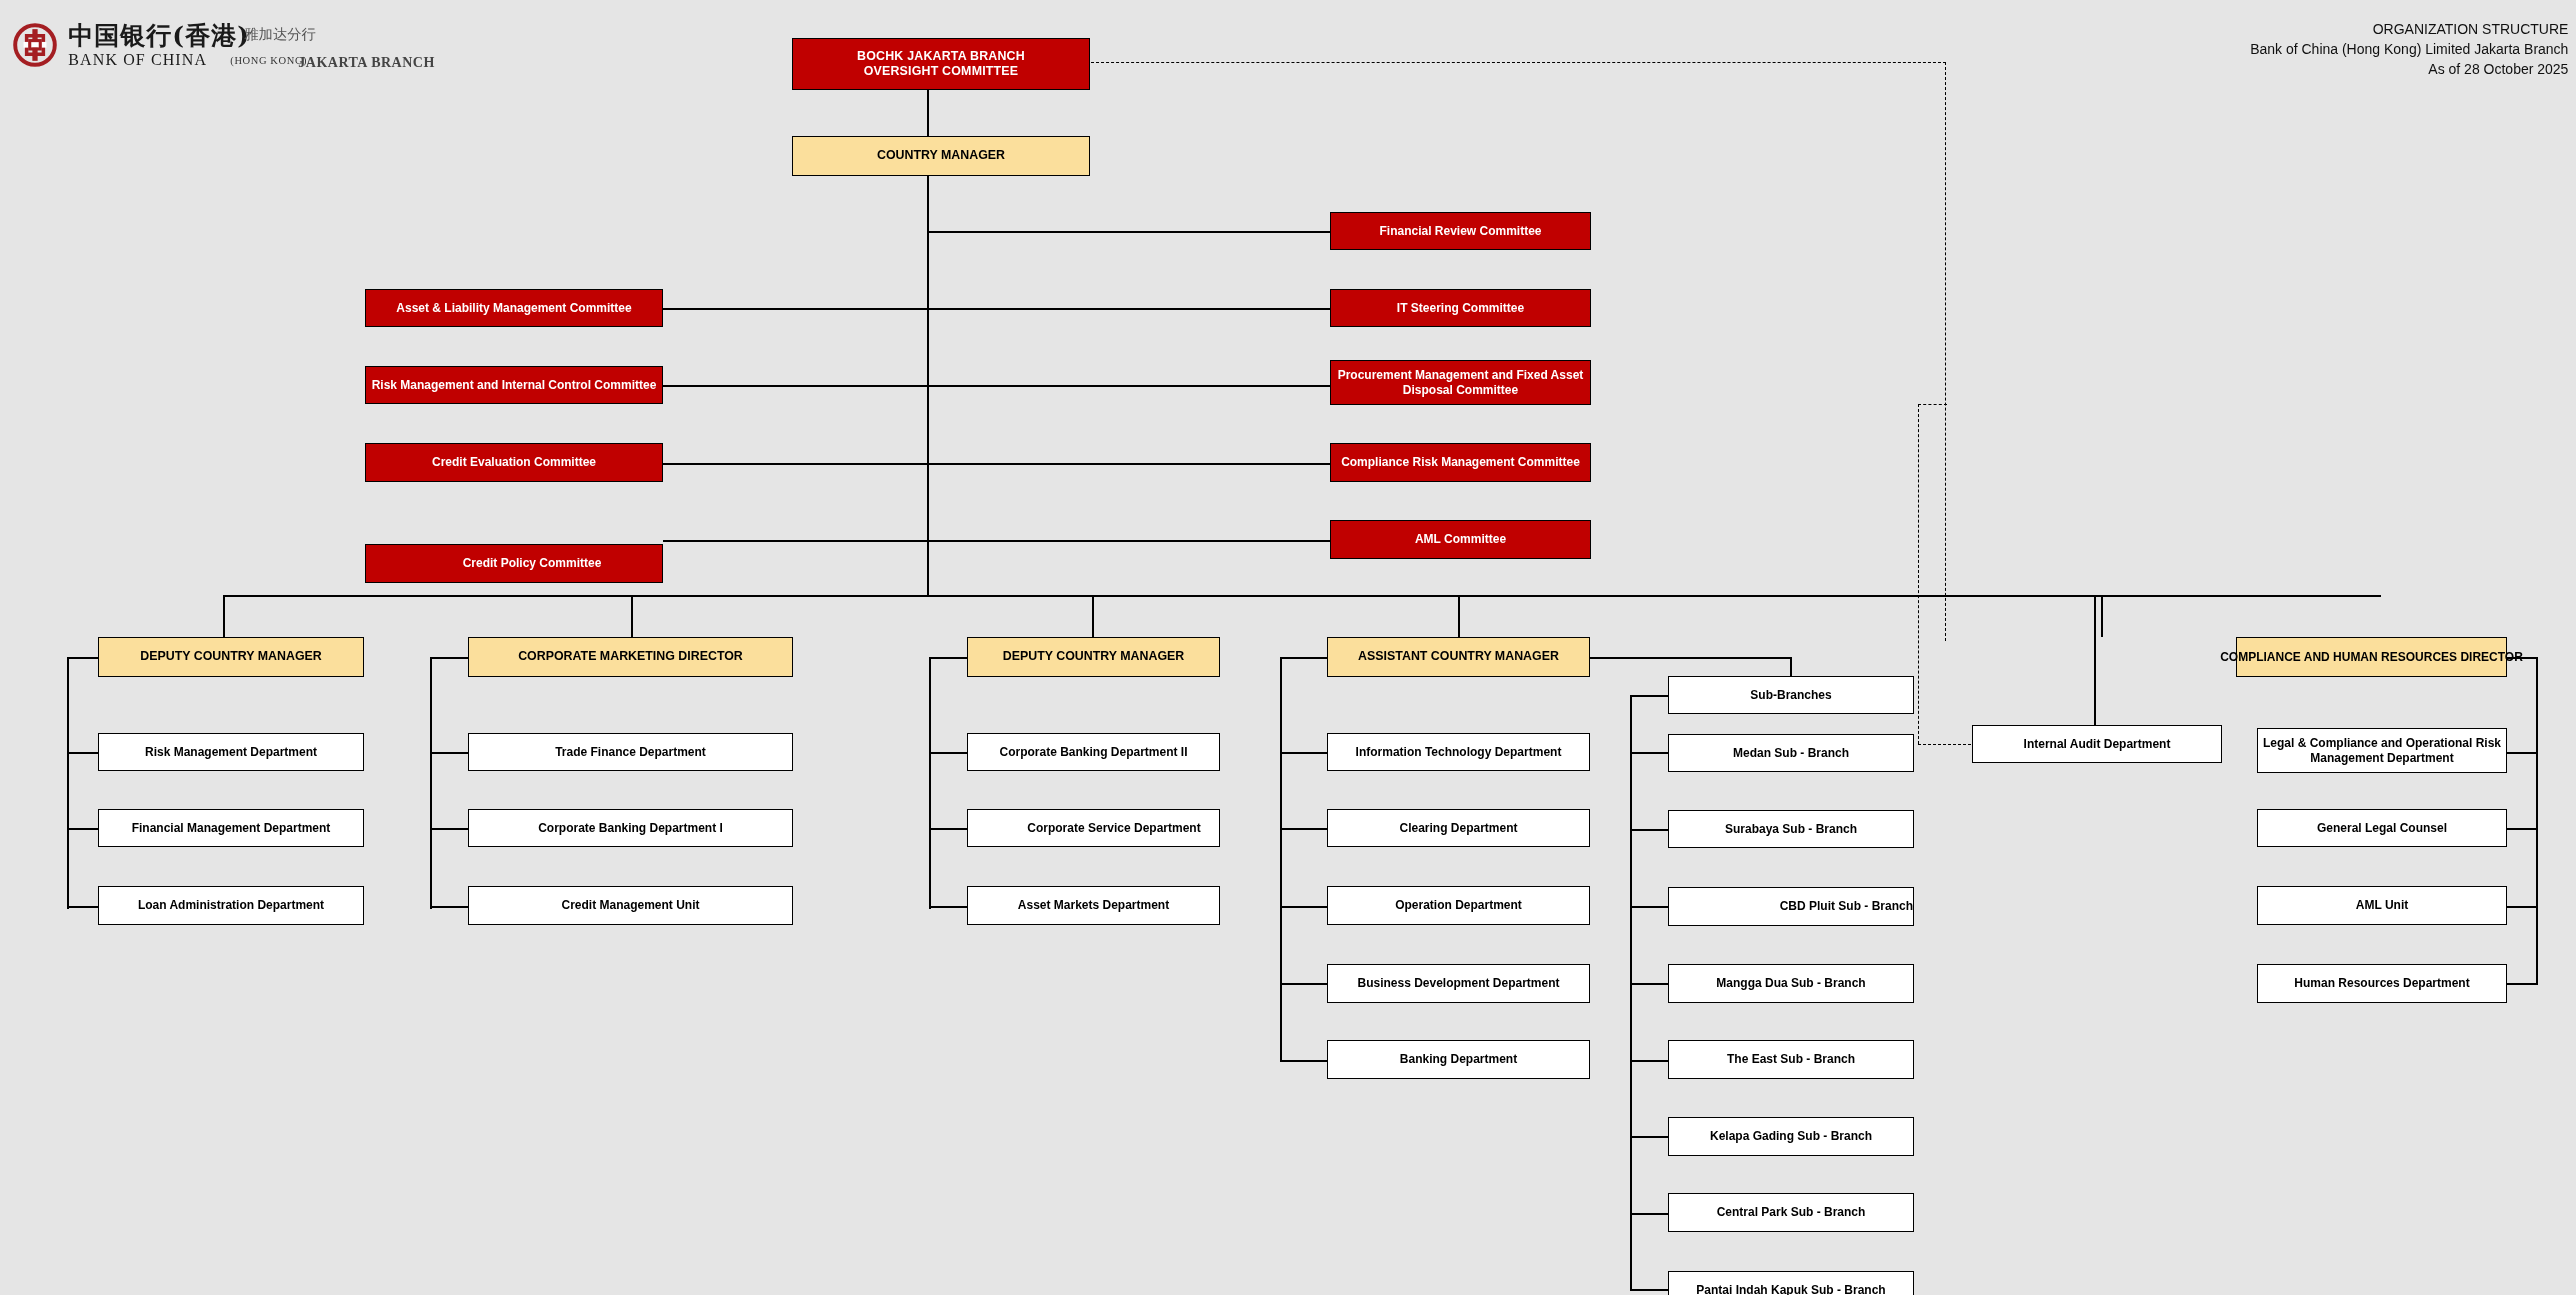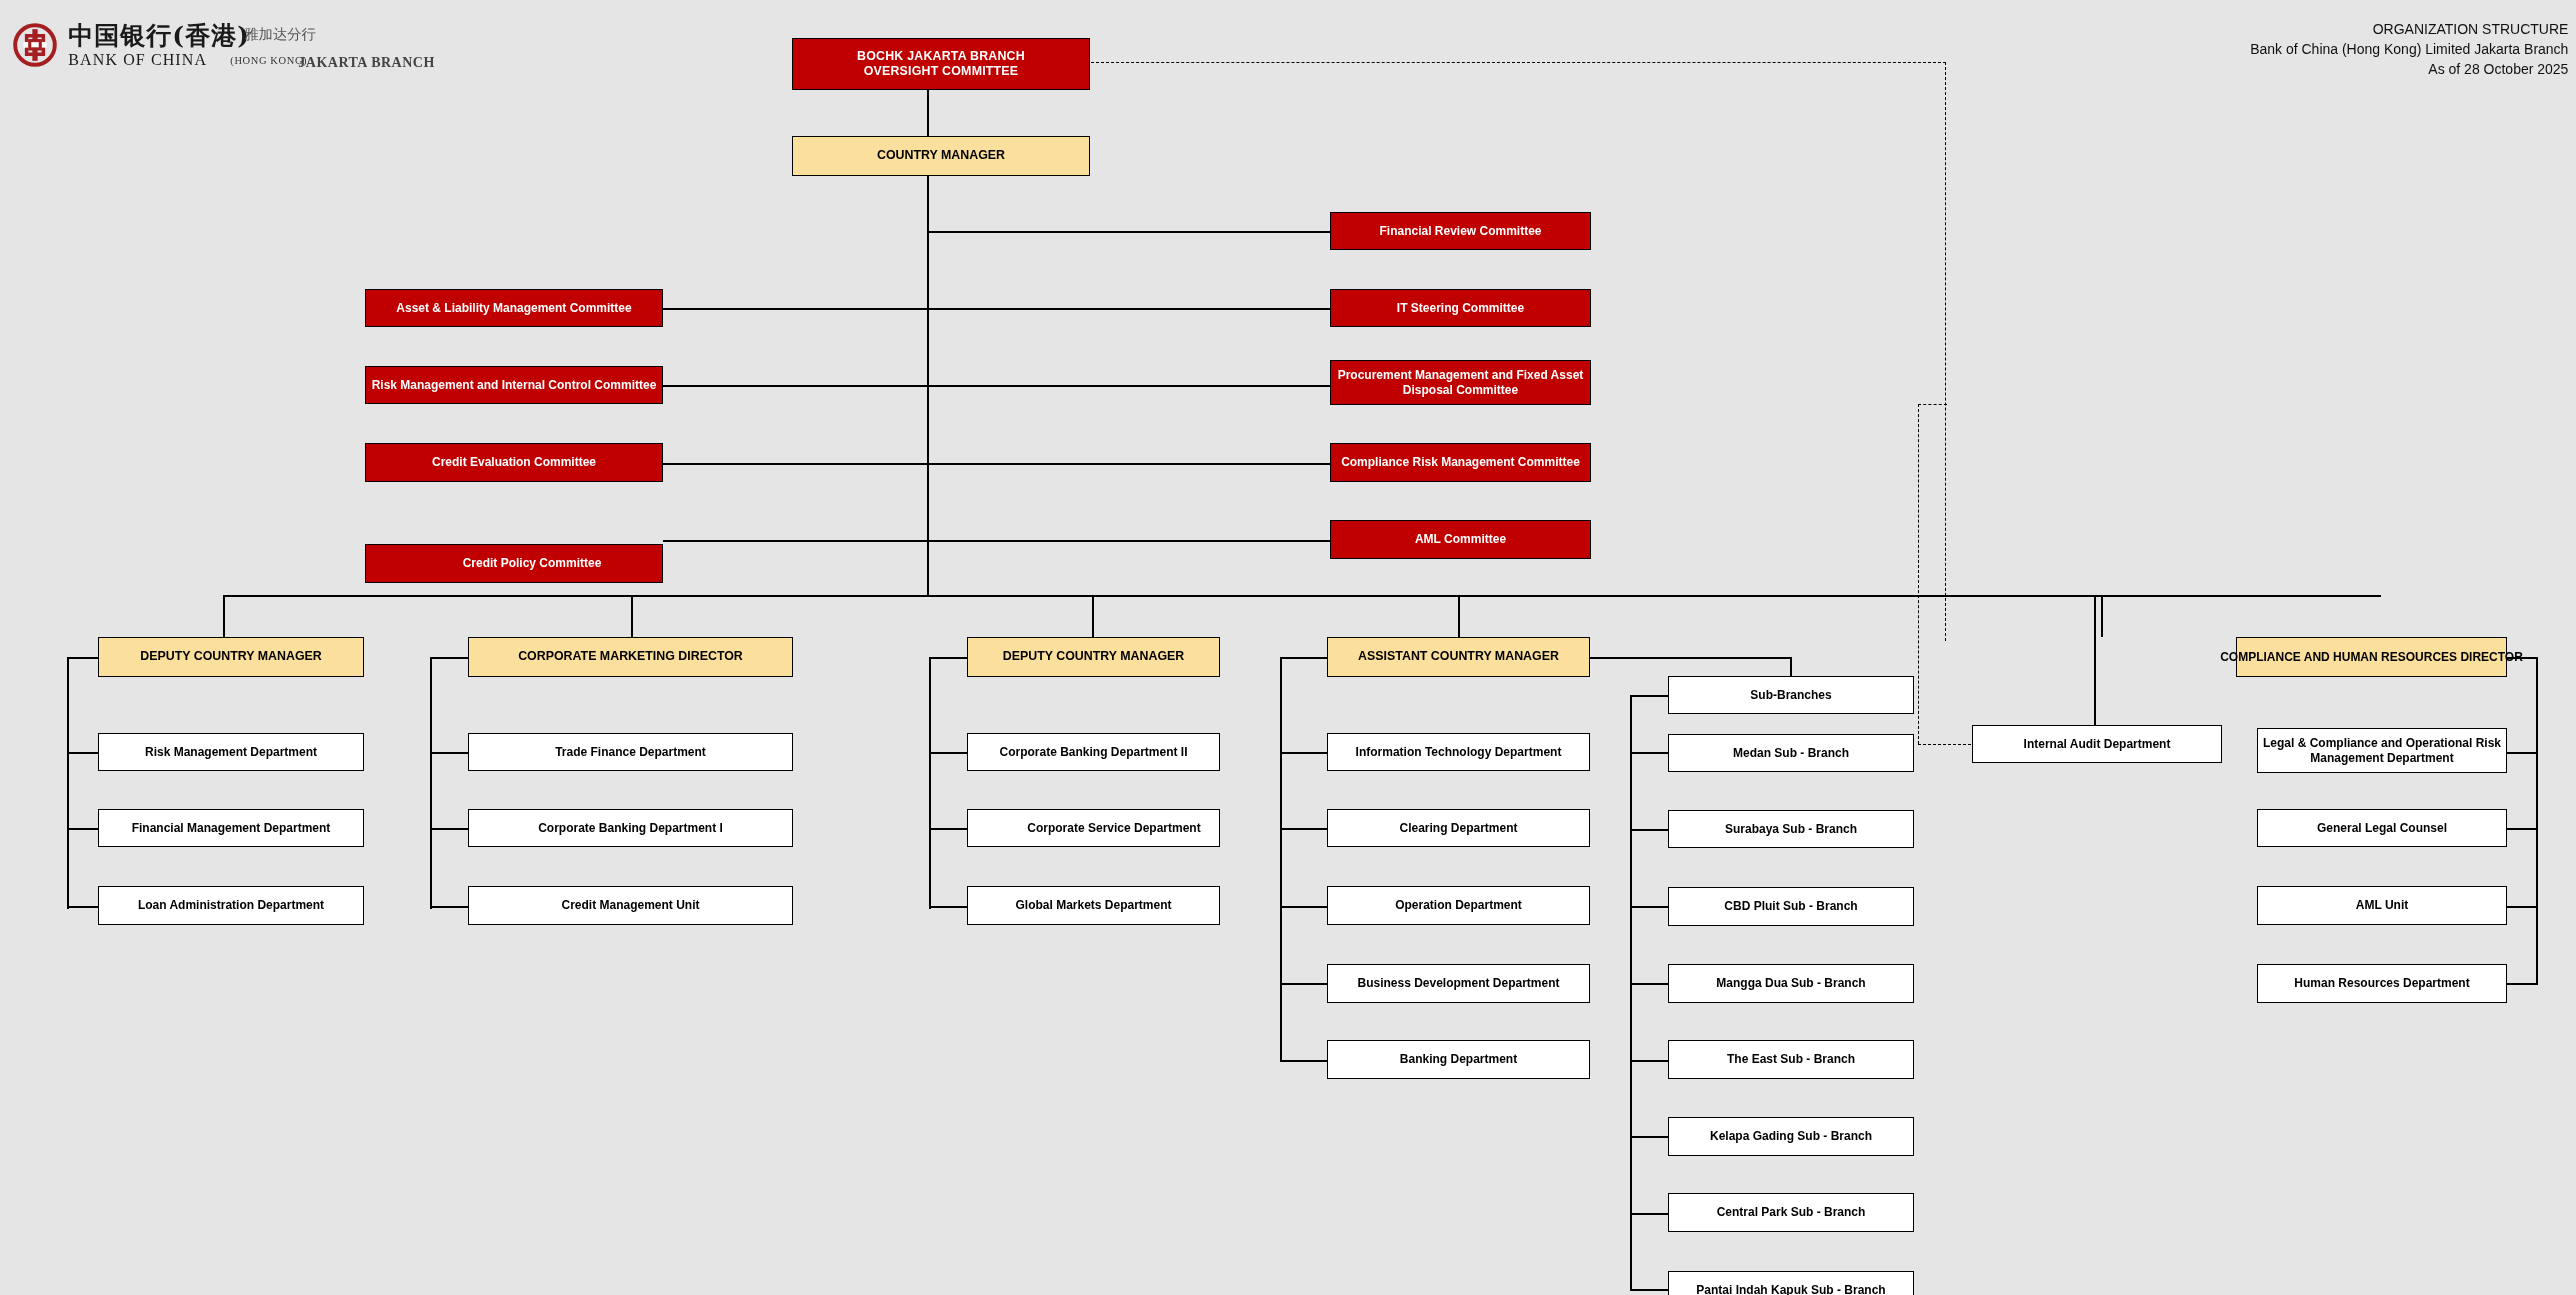--- a/index.html
+++ b/index.html
@@ -335,21 +335,21 @@
     <span>Credit Management Unit</span>
   </div>
 
   <div class="box white" style="left:967px; top:733px; width:253px; height:38px;">
     <span>Corporate Banking Department II</span>
   </div>
   <div class="box white" style="left:967px; top:809px; width:253px; height:38px;padding-left:41px;">
     <span>Corporate Service Department</span>
   </div>
   <div class="box white" style="left:967px; top:886px; width:253px; height:39px;">
-    <span>Global Markets Department</span>
+    <span>Asset Markets Department</span>
   </div>
 
   <div class="box white" style="left:1327px; top:733px; width:263px; height:38px;">
     <span>Information Technology Department</span>
   </div>
   <div class="box white" style="left:1327px; top:809px; width:263px; height:38px;">
     <span>Clearing Department</span>
   </div>
   <div class="box white" style="left:1327px; top:886px; width:263px; height:39px;">
     <span>Operation Department</span>
@@ -363,21 +363,21 @@
 
   <div class="box white" style="left:1668px; top:676px; width:246px; height:38px;">
     <span>Sub-Branches</span>
   </div>
   <div class="box white" style="left:1668px; top:734px; width:246px; height:38px;">
     <span>Medan Sub - Branch</span>
   </div>
   <div class="box white" style="left:1668px; top:810px; width:246px; height:38px;">
     <span>Surabaya Sub - Branch</span>
   </div>
-  <div class="box white" style="left:1668px; top:887px; width:246px; height:39px;">
+  <div class="box white" style="left:1668px; top:887px; width:246px; height:39px;justify-content:flex-end;">
     <span>CBD Pluit Sub - Branch</span>
   </div>
   <div class="box white" style="left:1668px; top:964px; width:246px; height:39px;">
     <span>Mangga Dua Sub - Branch</span>
   </div>
   <div class="box white" style="left:1668px; top:1040px; width:246px; height:39px;">
     <span>The East Sub - Branch</span>
   </div>
   <div class="box white" style="left:1668px; top:1117px; width:246px; height:39px;">
     <span>Kelapa Gading Sub - Branch</span>

